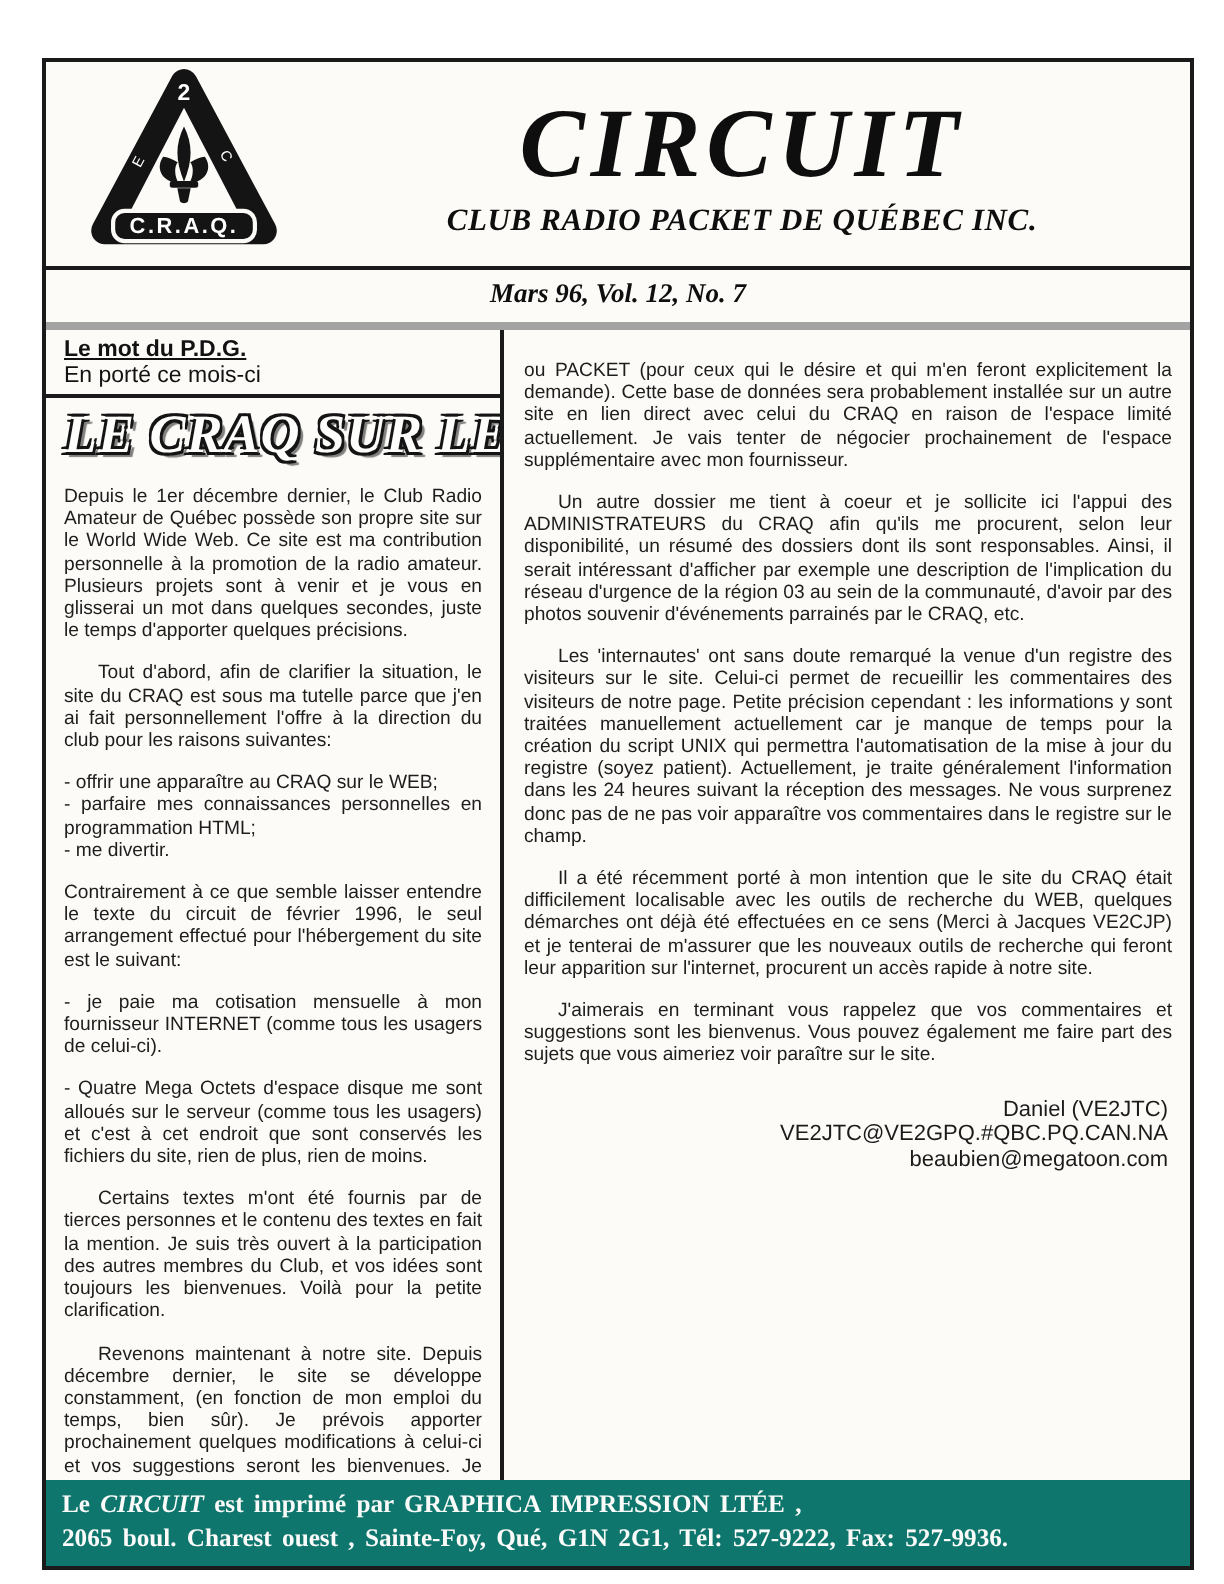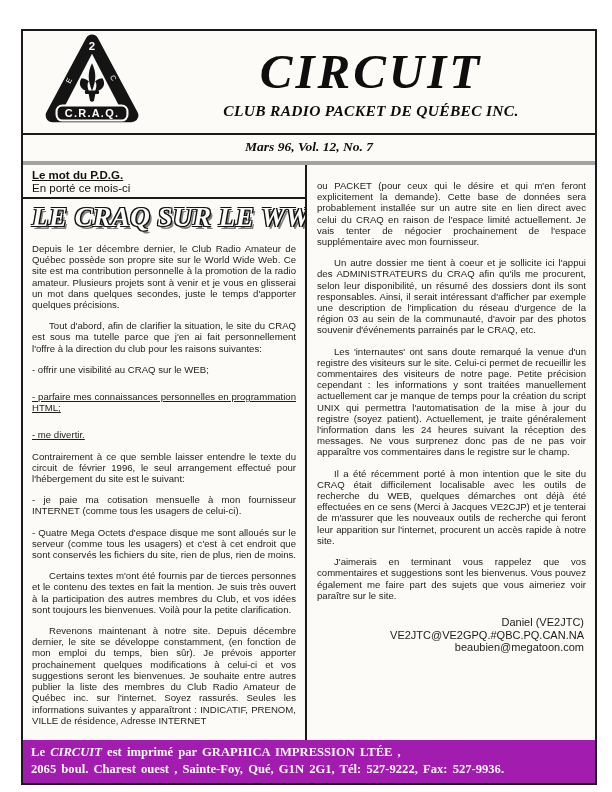--- a/index.html
+++ b/index.html
@@ -21,21 +21,21 @@
   .mast-sub { font-size: 15.5px; margin-top: 5px; letter-spacing: 0.3px; }
 
   .issue {
     flex: 0 0 auto; border-bottom: 4px solid #a3a3a3; text-align: center;
     font-family: "Liberation Serif", serif; font-style: italic; font-weight: bold;
     font-size: 13.5px; padding: 4px 0 6px; color: #0e0e0e;
   }
 
   
   .cols { flex: 1 1 auto; display: flex; min-height: 0; }
-  .col-left { width: 284px; border-right: 2px solid #1a1a1a; overflow: hidden; }
+  .col-left { width: 229px; border-right: 2px solid #1a1a1a; overflow: hidden; }
   .col-right { flex: 1; overflow: hidden; padding: 5px 9px 0 10px; }
 
   .kicker { padding: 4px 9px 3px 9px; font-size: 11.5px; color: #121212; }
   .kicker-title { font-weight: bold; text-decoration: underline; }
   .kicker-sub { margin-top: 1px; }
   .kicker-rule { border-top: 2px solid #1a1a1a; }
 
   .left-body { padding: 0 9px; }
 
   .art-title {
@@ -43,28 +43,28 @@
     font-size: 27px; text-align: center; margin-top: 3px; letter-spacing: 0.5px;
     color: #fdfdfb;
     text-shadow: -1.3px -1.3px 0 #141414, 1.3px -1.3px 0 #141414,
                  -1.3px 1.3px 0 #141414, 1.3px 1.3px 0 #141414,
                  2.6px 2.6px 0.5px rgba(25,25,25,0.55);
     white-space: nowrap;
   }
   .url-line { font-size: 9.7px; margin-top: 8px; color: #1c1c1c; }
 
   p.body { font-size: 9.6px; line-height: 11.2px; text-align: justify; color: #1d1d1d; margin-top: 10px; }
-  p.body.tight { margin-top: 16px; text-decoration: underline; }
+  p.body.tight { margin-top: 0; }
   p.body.indent { text-indent: 17px; }
 
   .signature { margin-top: 15px; text-align: right; font-size: 11px; line-height: 12.6px; color: #1b1b1b; padding-right: 2px; }
 
   
   .footer {
-    flex: 0 0 43px; background: #a21caf; color: #fbfbf9;
+    flex: 0 0 43px; background: #0f766e; color: #fbfbf9;
     font-family: "Liberation Serif", serif; font-weight: bold;
     font-size: 12.6px; line-height: 16.5px; padding: 4px 10px 5px 8px;
     word-spacing: 2px;
   }
   .footer .it { font-style: italic; }
 </style>
 </head>
 <body>
 
 <div class="page">
@@ -103,21 +103,21 @@
         <div class="kicker-title">Le mot du P.D.G.</div>
         <div class="kicker-sub">En porté ce mois-ci</div>
       </div>
       <div class="kicker-rule"></div>
       <div class="left-body">
         <div class="art-title">LE CRAQ SUR LE WWW</div>
         <div>
 
         <p class="body">Depuis le 1er décembre dernier, le Club Radio Amateur de Québec possède son propre site sur le World Wide Web. Ce site est ma contribution personnelle à la promotion de la radio amateur. Plusieurs projets sont à venir et je vous en glisserai un mot dans quelques secondes, juste le temps d'apporter quelques précisions.</p>
             <p class="body indent">Tout d'abord, afin de clarifier la situation, le site du CRAQ est sous ma tutelle parce que j'en ai fait personnellement l'offre à la direction du club pour les raisons suivantes:</p>
-            <p class="body">- offrir une visibilité au CRAQ sur le WEB;</p>
+            <p class="body">- offrir une apparaître au CRAQ sur le WEB;</p>
             <p class="body tight">- parfaire mes connaissances personnelles en programmation HTML;</p>
             <p class="body tight">- me divertir.</p>
             <p class="body">Contrairement à ce que semble laisser entendre le texte du circuit de février 1996, le seul arrangement effectué pour l'hébergement du site est le suivant:</p>
             <p class="body">- je paie ma cotisation mensuelle à mon fournisseur INTERNET (comme tous les usagers de celui-ci).</p>
             <p class="body">- Quatre Mega Octets d'espace disque me sont alloués sur le serveur (comme tous les usagers) et c'est à cet endroit que sont conservés les fichiers du site, rien de plus, rien de moins.</p>
             <p class="body indent">Certains textes m'ont été fournis par de tierces personnes et le contenu des textes en fait la mention. Je suis très ouvert à la participation des autres membres du Club, et vos idées sont toujours les bienvenues. Voilà pour la petite clarification.</p>
             <p class="body indent">Revenons maintenant à notre site. Depuis décembre dernier, le site se développe constamment, (en fonction de mon emploi du temps, bien sûr). Je prévois apporter prochainement quelques modifications à celui-ci et vos suggestions seront les bienvenues. Je souhaite entre autres publier la liste des membres du Club Radio Amateur de Québec inc. sur l'internet. Soyez rassurés. Seules les informations suivantes y apparaîtront : INDICATIF, PRENOM, VILLE de résidence, Adresse INTERNET</p>
           </div>
       </div>
     </div>

